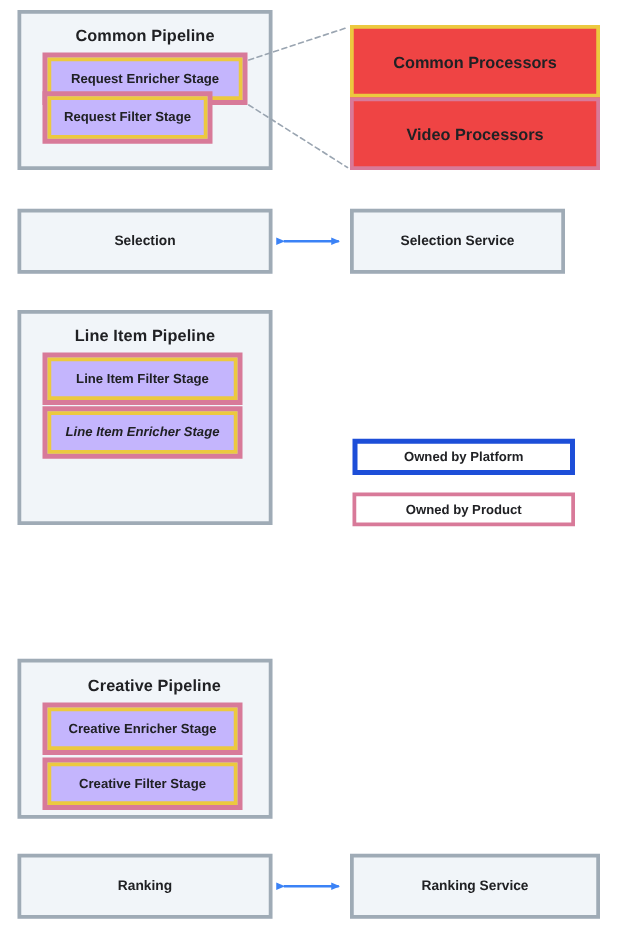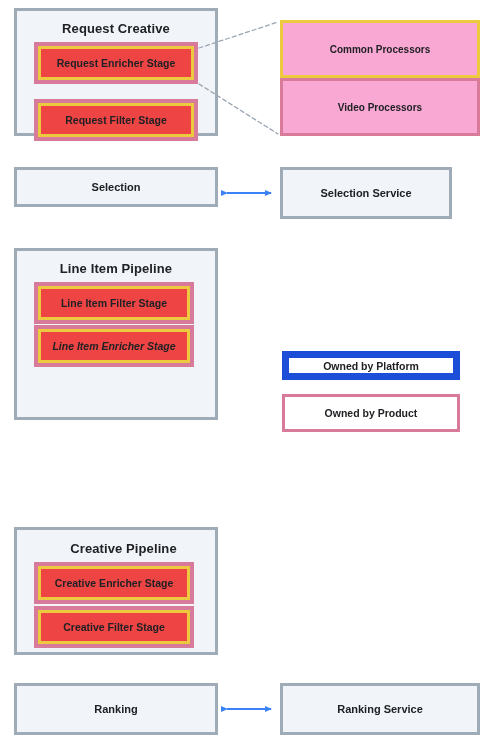--- a/index.html
+++ b/index.html
@@ -61,89 +61,89 @@
     background: #d87a99;
     padding: 4px;
     display: block;
     box-sizing: border-box;
   }
   .stage > .stage-inner {
     width: 100%;
     height: 100%;
     box-sizing: border-box;
     border: 3px solid #ecc93f;
-    background: #ef4444;
+    background: #c4b5fd;
     display: flex;
     align-items: center;
     justify-content: center;
     font-size: 10.5px;
     font-weight: bold;
     color: #202124;
     text-align: center;
   }
 
   
   .stage.thick { padding: 6px; }
 
   
   .proc-box {
-    background: #f9a8d4;
-    font-size: 10px;
+    background: #ef4444;
+    font-size: 13px;
     font-weight: bold;
     color: #202124;
     box-sizing: border-box;
   }
   .proc-box.platform { border: 3px solid #ecc93f; }
   .proc-box.product  { border: 3px solid #d87a99; }
 
   
   .legend-box {
     background: #ffffff;
     font-size: 10.5px;
     font-weight: bold;
     color: #202124;
     box-sizing: border-box;
   }
-  .legend-box.platform { border: 7px solid #1d4ed8; }
+  .legend-box.platform { border: 4px solid #1d4ed8; }
   .legend-box.product  { border: 3px solid #d87a99; }
 
   svg.overlay {
     position: absolute;
     inset: 0;
     width: 503px;
     height: 742px;
     pointer-events: none;
   }
 </style>
 </head>
 <body>
 
 <div id="diagram">
 
   <div class="node container-box" style="left:14px; top:8px; width:204px; height:128px;">
-    <div class="container-title" style="top:10px;">Request Creative</div>
+    <div class="container-title" style="top:10px;">Common Pipeline</div>
   </div>
 
   <div class="node stage" style="left:34px; top:42px; width:164px; height:42px;">
     <div class="stage-inner">Request Enricher Stage</div>
   </div>
 
-  <div class="node stage" style="left:34px; top:99px; width:164px; height:42px;">
+  <div class="node stage" style="left:34px; top:73px; width:136px; height:42px;">
     <div class="stage-inner">Request Filter Stage</div>
   </div>
 
   <div class="node proc-box platform" style="left:280px; top:20px; width:200px; height:58px;">
     <span>Common Processors</span>
   </div>
 
   <div class="node proc-box product" style="left:280px; top:78px; width:200px; height:58px;">
     <span>Video Processors</span>
   </div>
 
-  <div class="node plain-box" style="left:14px; top:167px; width:204px; height:40px;">
+  <div class="node plain-box" style="left:14px; top:167px; width:204px; height:52px;">
     <span>Selection</span>
   </div>
 
   <div class="node plain-box" style="left:280px; top:167px; width:172px; height:52px;">
     <span>Selection Service</span>
   </div>
 
   <div class="node container-box" style="left:14px; top:248px; width:204px; height:172px;">
     <div class="container-title" style="top:10px;">Line Item Pipeline</div>
   </div>
@@ -154,21 +154,21 @@
 
   <div class="node stage" style="left:34px; top:325px; width:160px; height:42px;font-style:italic;">
     <div class="stage-inner">Line Item Enricher Stage</div>
   </div>
 
 
   <div class="node legend-box platform" style="left:282px; top:351px; width:178px; height:29px;">
     <span>Owned by Platform</span>
   </div>
 
-  <div class="node legend-box product" style="left:282px; top:394px; width:178px; height:38px;">
+  <div class="node legend-box product" style="left:282px; top:394px; width:178px; height:27px;">
     <span>Owned by Product</span>
   </div>
 
 
   <div class="node container-box" style="left:14px; top:527px; width:204px; height:128px;">
     <div class="container-title" style="top:11px;padding-left:15px;">Creative Pipeline</div>
   </div>
 
   <div class="node stage" style="left:34px; top:562px; width:160px; height:42px;">
     <div class="stage-inner">Creative Enricher Stage</div>

